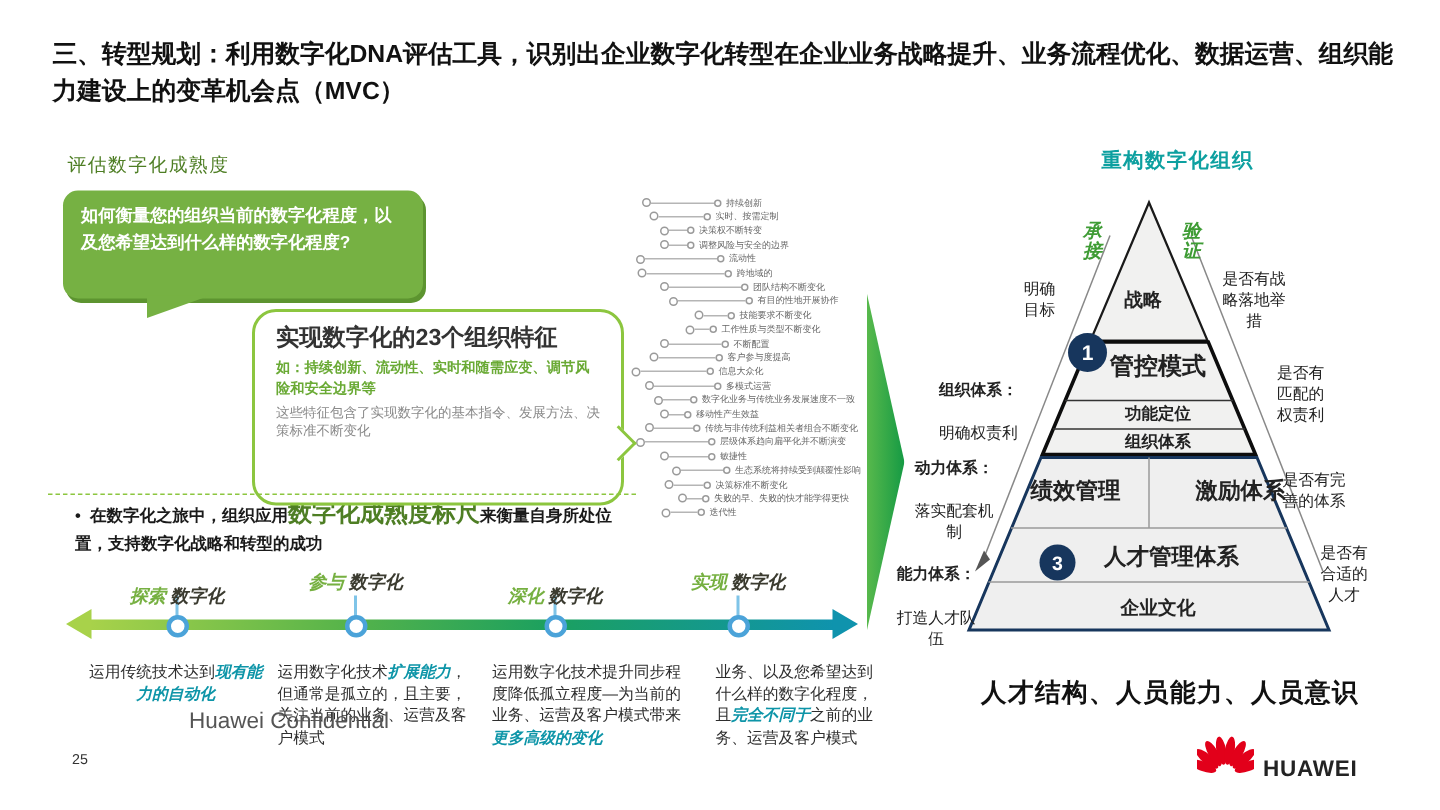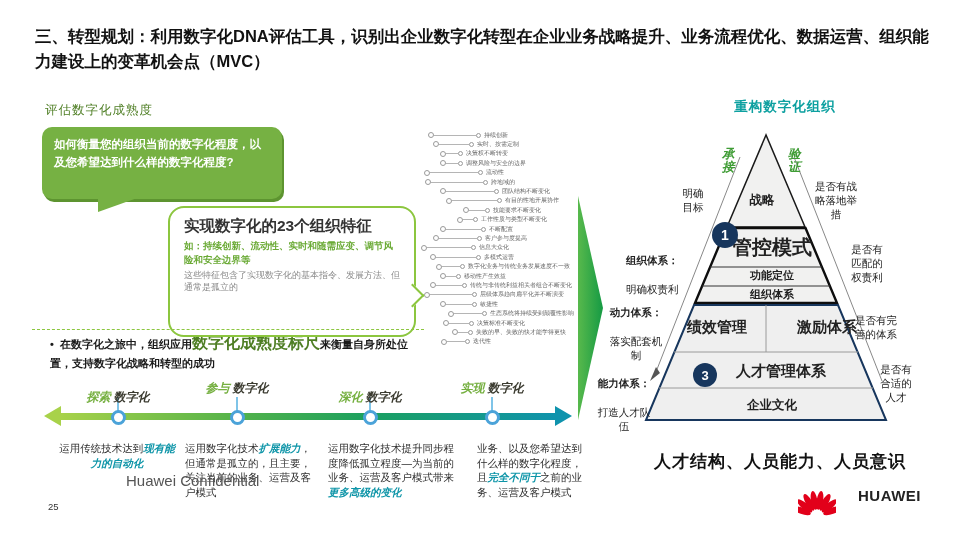--- a/index.html
+++ b/index.html
@@ -51,39 +51,39 @@
   .pyr-label{position:absolute;text-align:center;font-weight:bold;color:#222;}
   .badge{position:absolute;border-radius:50%;background:#17365d;color:#fff;font-weight:bold;
          display:flex;align-items:center;justify-content:center;}
   .slant{font-size:12.5px;font-weight:bold;font-style:italic;color:#3f9c35;line-height:1;}
   .ann{font-size:10.5px;color:#222;line-height:1.35;white-space:pre-line;}
   .ann .head{font-weight:bold;}
   .caption{left:640px;top:450px;width:280px;text-align:center;font-size:17px;font-weight:bold;color:#111;letter-spacing:1px;}
   
   .pagenum{left:48px;top:501px;font-size:9.5px;color:#333;}
   .confid{left:86px;top:472px;font-size:15px;color:#555;margin-left:40px;}
-  .logo{left:798px;top:487px;display:flex;align-items:flex-start;gap:22px;}
+  .logo{left:798px;top:487px;display:flex;align-items:flex-end;gap:6px;}
   .logo-text{font-size:15px;font-weight:bold;color:#232323;letter-spacing:0.5px;}
 </style>
 </head>
 <body>
 
 <div class="slide">
 
   <div class="abs title">三、转型规划：利用数字化DNA评估工具，识别出企业数字化转型在企业业务战略提升、业务流程优化、数据运营、组织能力建设上的变革机会点（MVC）</div>
 
   <div class="abs lhead">评估数字化成熟度</div>
 
   <div class="abs bubble">如何衡量您的组织当前的数字化程度，以及您希望达到什么样的数字化程度?</div>
   <div class="abs bubble-tail"></div>
 
   <div class="abs featbox">
     <div class="feat-title">实现数字化的23个组织特征</div>
     <div class="feat-examples">如：持续创新、流动性、实时和随需应变、调节风险和安全边界等</div>
-    <div class="feat-note">这些特征包含了实现数字化的基本指令、发展方法、但通常是孤立的</div>
+    <div class="feat-note">这些特征包含了实现数字化的基本指令、发展方法、决策标准不断变化</div>
   </div>
   <div class="abs featbox-tail"></div>
   <div class="abs dash-line"></div>
 
   <div id="char-list">
       <div class="char-row" style="left: 428px; top: 131px;">
         <i class="c1"></i>
         <i class="ln" style="width:42px"></i>
         <i class="c2"></i>
         <span class="t">持续创新</span>
@@ -273,21 +273,21 @@
     <line x1="120" y1="172" x2="232" y2="172" stroke="#333" stroke-width="1"></line>
     <line x1="112" y1="191" x2="240" y2="191" stroke="#333" stroke-width="1"></line>
 
     <polygon points="104,210 248,210 296,325 56,325" fill="#efefef" stroke="#17365d" stroke-width="2"></polygon>
     <line x1="176" y1="210" x2="176" y2="257" stroke="#9a9a9a" stroke-width="1"></line>
     <line x1="84" y1="257" x2="268" y2="257" stroke="#9a9a9a" stroke-width="1"></line>
     <line x1="69" y1="293" x2="283" y2="293" stroke="#9a9a9a" stroke-width="1"></line>
   </svg>
 
   <div class="pyr-label" style="left:722px;top:192px;width:80px;font-size:12.5px;">战略</div>
-  <div class="pyr-label" style="left:702px;top:234px;width:140px;font-size:20px;">管控模式</div>
+  <div class="pyr-label" style="left:702px;top:234px;width:140px;font-size:16px;">管控模式</div>
   <div class="pyr-label" style="left:702px;top:268px;width:140px;font-size:11px;">功能定位</div>
   <div class="pyr-label" style="left:702px;top:287px;width:140px;font-size:11px;">组织体系</div>
   <div class="pyr-label" style="left:662px;top:318px;width:110px;font-size:15px;">绩效管理</div>
   <div class="pyr-label" style="left:772px;top:318px;width:110px;font-size:15px;">激励体系</div>
   <div class="pyr-label" style="left:706px;top:362px;width:150px;font-size:15px;">人才管理体系</div>
   <div class="pyr-label" style="left:682px;top:397px;width:180px;font-size:12.5px;">企业文化</div>
 
   <div class="badge" style="left:712px;top:222px;width:26px;height:26px;font-size:14px;">1</div>
   <div class="badge" style="left:693px;top:363px;width:24px;height:24px;font-size:13px;">3</div>
 

